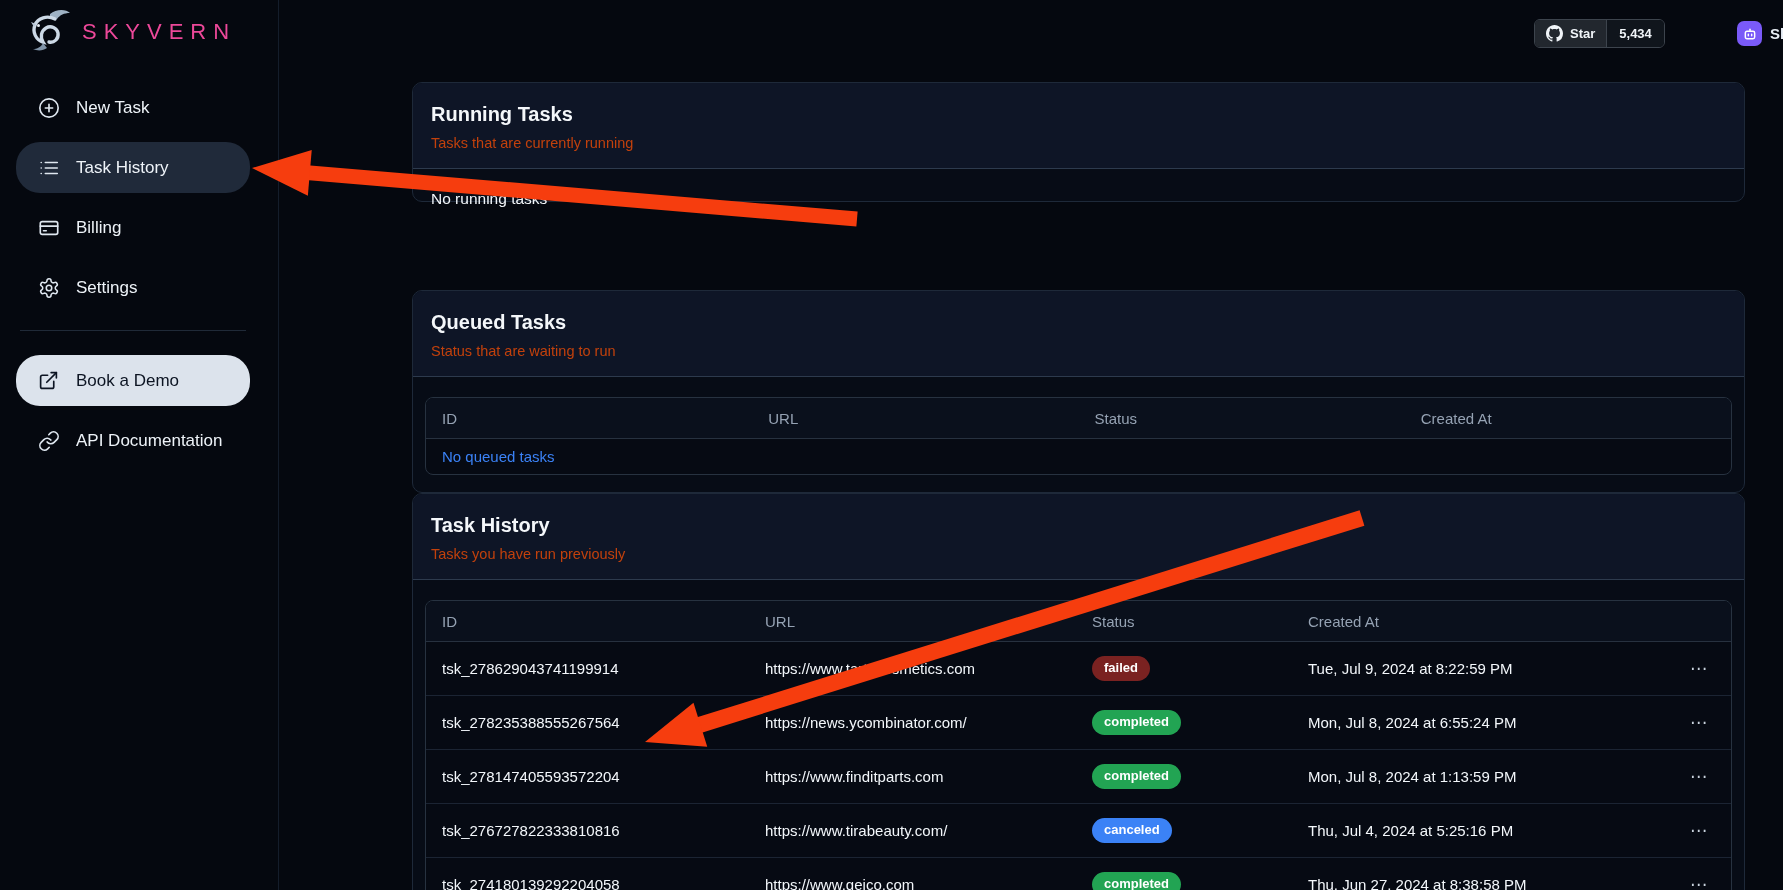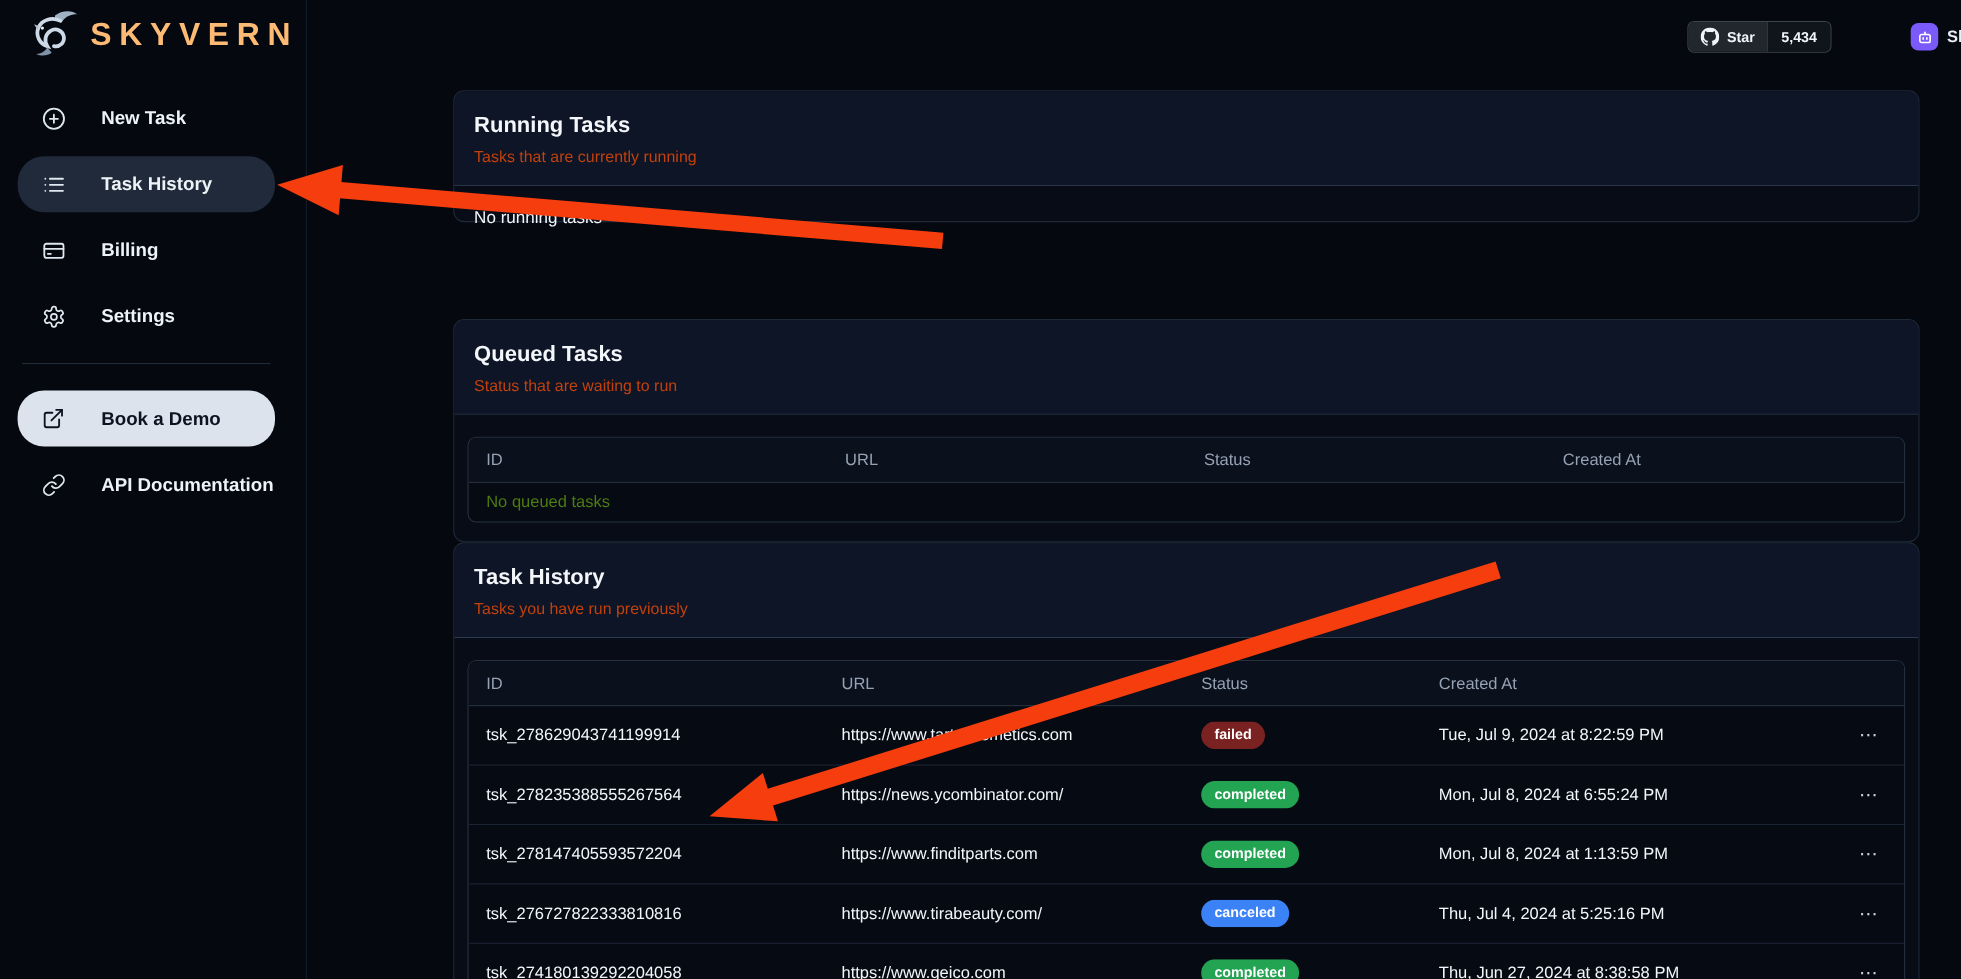--- a/index.html
+++ b/index.html
@@ -5,24 +5,24 @@
   html,body{margin:0;padding:0;background:#02040a;}
   .page{position:relative;width:1783px;height:890px;overflow:hidden;
         background:#05080f;color:#f3f7fb;
         font-family:"Liberation Sans","DejaVu Sans",sans-serif;}
 
   
   .sidebar{position:absolute;left:0;top:0;bottom:0;width:278px;
            border-right:1px solid #141d2b;background:#05080f;z-index:5;}
   .logo-row{position:absolute;top:4px;left:22px;height:56px;display:flex;align-items:center;gap:8px;cursor:pointer;}
   .logo-mark{width:52px;height:52px;}
-  .logo-text{font-size:29px;font-weight:700;letter-spacing:7px;color:#fdba74;}
+  .logo-text{font-size:22px;font-weight:400;letter-spacing:7px;color:#ec4899;}
   .nav{position:absolute;top:82px;left:16px;width:234px;display:flex;flex-direction:column;gap:9px;}
-  .nav-item{height:51px;display:flex;align-items:center;gap:32px;padding-left:22px;
-            border-radius:24px;cursor:pointer;color:#eef3f8;font-size:17px;font-weight:700;text-align:right;}
+  .nav-item{height:51px;display:flex;align-items:center;gap:16px;padding-left:22px;
+            border-radius:24px;cursor:pointer;color:#eef3f8;font-size:17px;font-weight:400;text-align:right;}
   .nav-item .ic{width:22px;height:22px;flex:0 0 22px;color:#dfe7f0;display:flex;align-items:center;}
   .nav-item.active{background:#202a3a;}
   .nav-item.demo{background:#dce3ec;color:#0c1422;}
   .nav-item.demo .ic{color:#0c1422;}
   .side-divider{border:none;border-top:1px solid #202a38;margin:8px 4px 15px 4px;width:calc(100% - 8px);}
 
   
   .discord-btn{position:absolute;left:1549px;top:20px;width:30px;height:27px;cursor:pointer;z-index:6;}
   .gh{position:absolute;left:1534px;top:19px;height:27px;display:flex;border:1px solid #3d444d;
       border-radius:6px;overflow:hidden;font-size:13px;font-weight:700;color:#f0f4f8;cursor:pointer;z-index:6;}
@@ -40,21 +40,21 @@
   .card-title{font-size:20px;line-height:25px;font-weight:700;color:#f4f7fa;}
   .card-sub{margin-top:8px;font-size:14.5px;line-height:17px;color:#c2410c;}
   .card-body-simple{padding:0 18px;height:59px;display:flex;align-items:center;font-size:15.5px;color:#f2f6fa;}
 
   .table-wrap{margin:20px 12px;border:1px solid #273240;border-radius:8px;overflow:hidden;background:#060a13;}
   .trow{display:grid;align-items:center;}
   .grid4{grid-template-columns:repeat(4,1fr);}
   .grid5{grid-template-columns:323px 327px 216px 364px 1fr;}
   .thead{height:40px;background:#0a101c;border-bottom:1px solid #27313f;color:#95a2b3;font-size:15px;}
   .cell{padding-left:16px;overflow:hidden;white-space:nowrap;}
-  .empty-row{height:35px;display:flex;align-items:center;padding-left:16px;font-size:15px;color:#4d7c0f;}
+  .empty-row{height:35px;display:flex;align-items:center;padding-left:16px;font-size:15px;color:#3b82f6;}
   .data-row{height:53px;border-bottom:1px solid #1b2433;font-size:15px;color:#f3f7fb;cursor:pointer;}
   .actions-cell{display:flex;justify-content:flex-end;padding-right:22px;}
   .ellipsis{color:#c9d3de;font-size:17px;letter-spacing:2px;cursor:pointer;line-height:1;}
 
   .badge{display:inline-block;padding:4px 12px;border-radius:999px;font-size:13px;font-weight:700;color:#fff;line-height:1.25;}
   .badge-completed{background:#22a453;}
   .badge-failed{background:#7a2221;}
   .badge-canceled{background:#3b82f6;}
 
   

